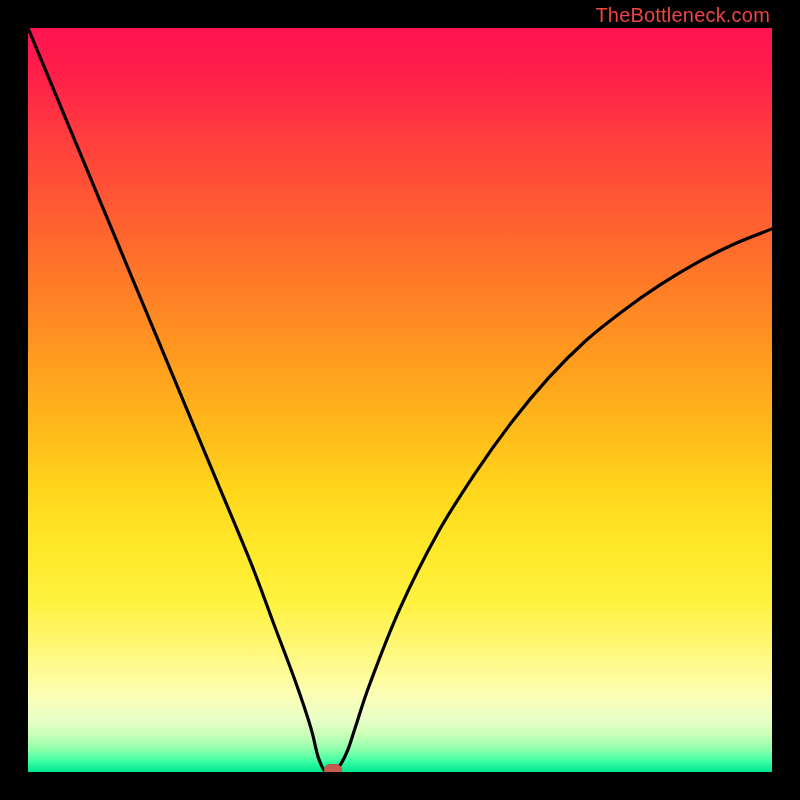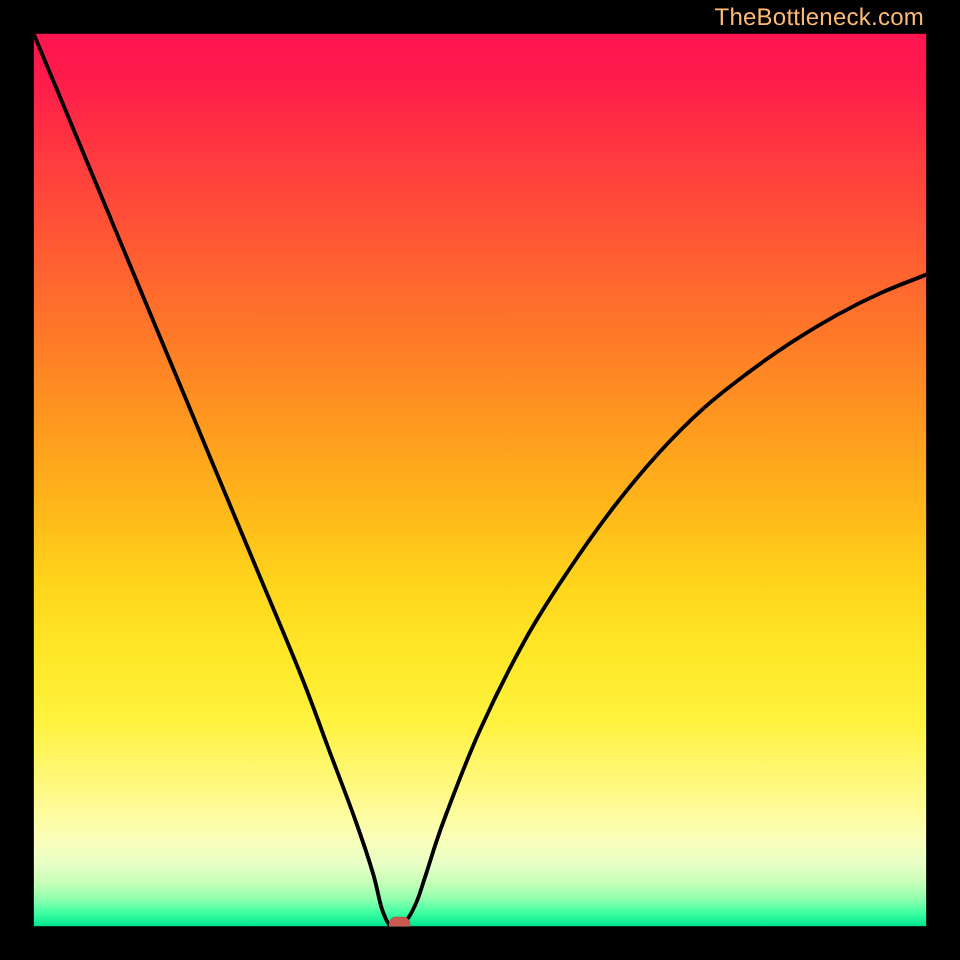--- a/index.html
+++ b/index.html
@@ -46,21 +46,21 @@
       #c9ffb9 95%,
       #8dffad 97%,
       #3effa2 98.5%,
       #00e58f 100%
     );
   }
   .watermark {
     position: absolute;
     top: 4px;
     right: 30px;
-    color: #fdba74;
+    color: #ef4444;
     font-size: 20px;
     font-weight: 500;
     letter-spacing: 0.2px;
     user-select: none;
   }
   svg.curve {
     position: absolute;
     inset: 0;
   }
   .marker {

